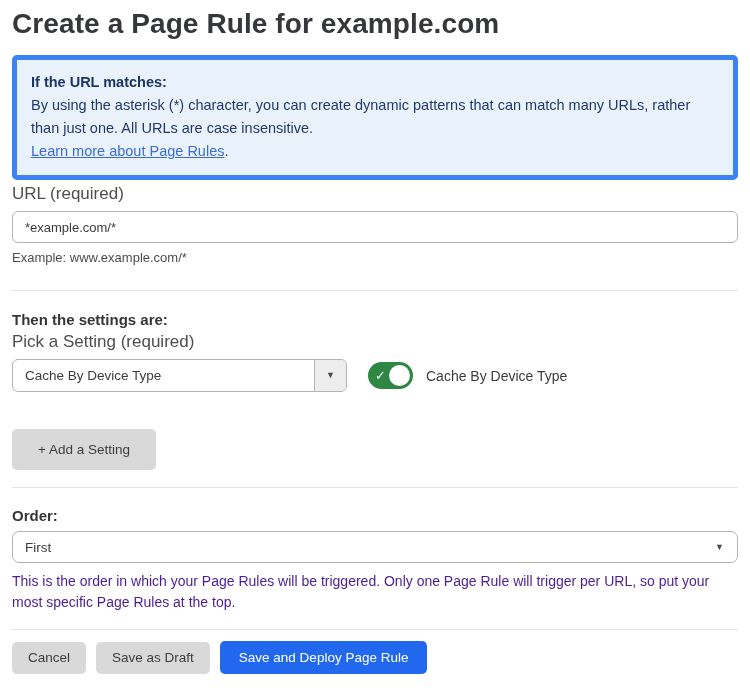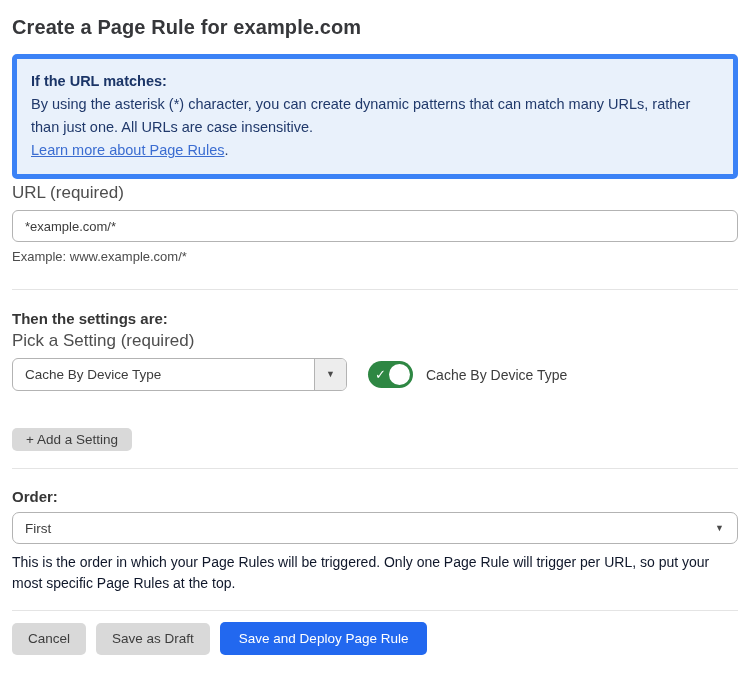--- a/index.html
+++ b/index.html
@@ -5,22 +5,22 @@
   * { box-sizing: border-box; margin: 0; padding: 0; }
   html, body { background: #ffffff; }
   body {
     width: 750px; height: 688px; overflow: hidden;
     font-family: "Liberation Sans", "DejaVu Sans", sans-serif;
     color: #383838;
   }
   .page { padding: 0 12px; }
 
   .page-title {
-    margin-top: 16px;
-    font-size: 20px; font-weight: bold; color: #36373a;
+    margin-top: 8px;
+    font-size: 28px; font-weight: bold; color: #36373a;
     letter-spacing: 0.1px;
   }
 
   
   .info-box {
     margin-top: 15px;
     background: #e9f1fb;
     border: 5px solid #3b82f6;
     border-radius: 5px;
     padding: 11px 14px 12px 14px;
@@ -109,30 +109,30 @@
   .btn {
     display: inline-flex; align-items: center; justify-content: center;
     height: 32px;
     border: none; border-radius: 5px;
     font-size: 13.5px;
     font-family: inherit;
     cursor: pointer;
     padding: 0 16px;
   }
   .btn-gray { background: #d9d9d9; color: #3d3d3d; }
-  .add-setting-btn { margin-top: 37px; height: 23px; padding: 0 14px; }
+  .add-setting-btn { margin-top: 37px; height: 41px; padding: 0 26px; }
 
   
   .order-select { margin-top: 7px; height: 32px; border-radius: 7px; }
   .order-select .caret-inline {
     display: flex; align-items: center; padding-right: 13px;
   }
   .order-helper {
     margin-top: 8px;
-    font-size: 14px; line-height: 21px; color: #0f172a;
+    font-size: 14px; line-height: 21px; color: #4c1d95;
     max-width: 726px;
   }
 
   
   .footer-actions { margin-top: 11px; display: flex; align-items: center; gap: 10px; }
   .btn-primary { background: #2268ef; color: #ffffff; padding: 0 19px; height: 33px; }
 </style>
 </head>
 <body>
 

